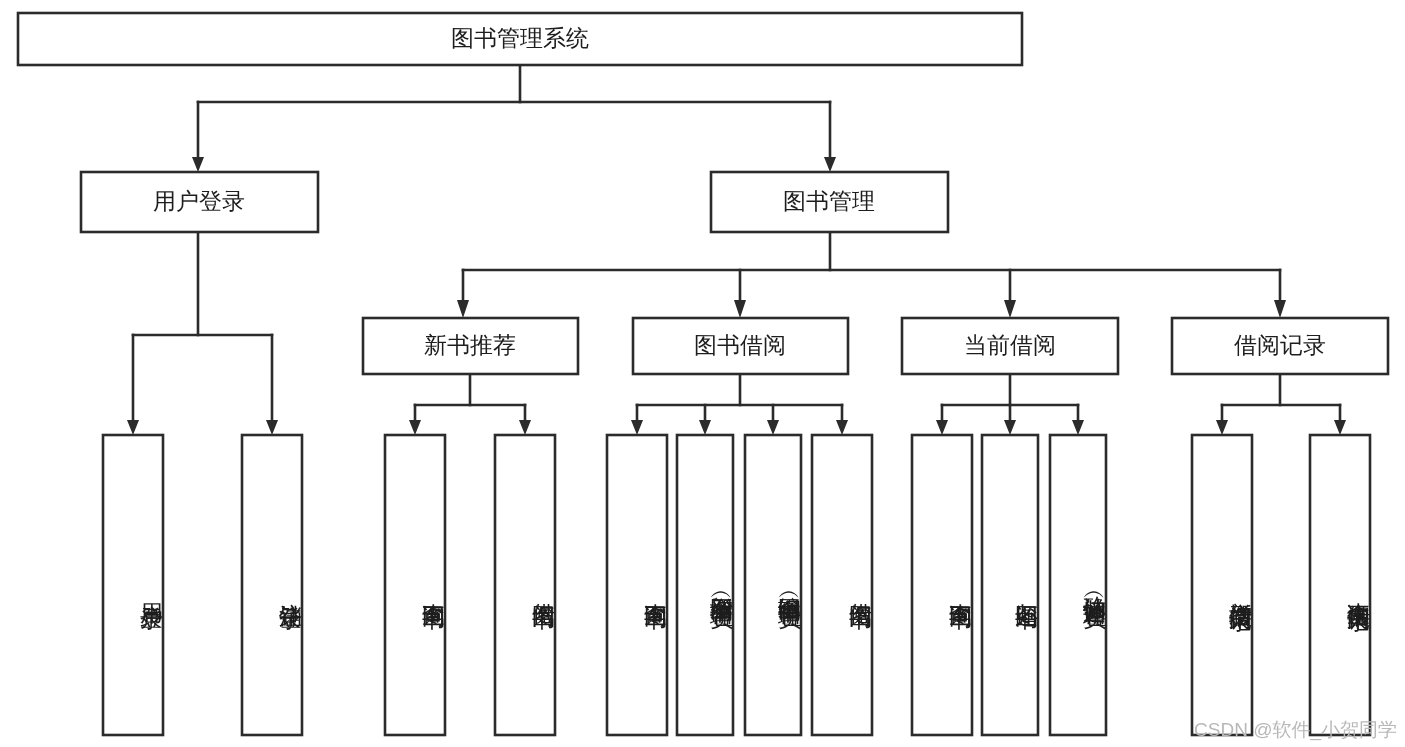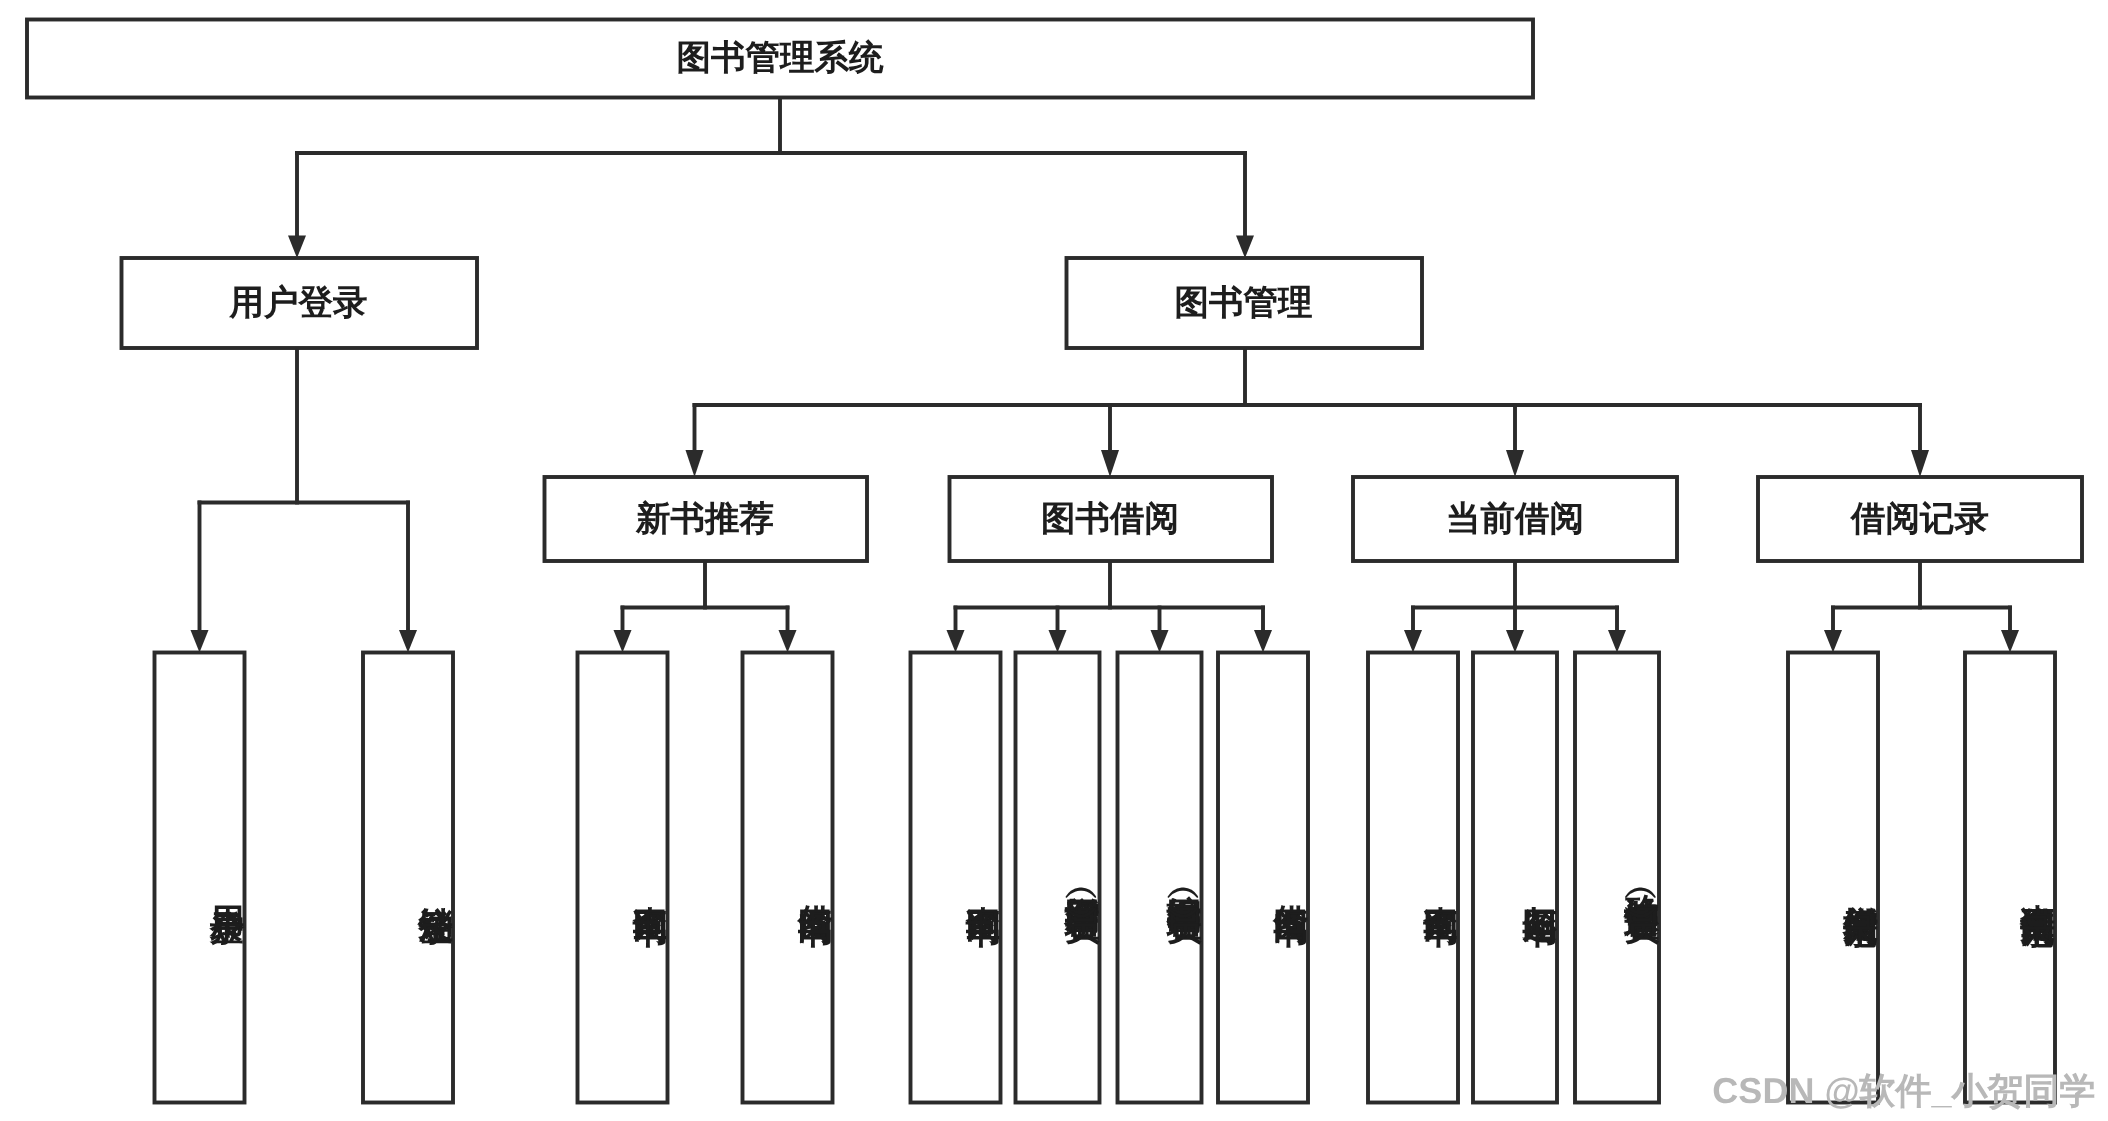--- a/index.html
+++ b/index.html
@@ -12,21 +12,20 @@
     height: 747px;
     font-family: "Liberation Sans", "DejaVu Sans", sans-serif;
     overflow: hidden;
     position: relative;
   }
   #diagram-root {
     position: relative;
     width: 1405px;
     height: 747px;
     background: #ffffff;
-    font-weight: bold;
   }
   svg#tree-svg {
     position: absolute;
     left: 0;
     top: 0;
     width: 1405px;
     height: 747px;
     display: block;
   }
   .node-box {
@@ -65,21 +64,21 @@
     display: flex;
     align-items: flex-start;
     justify-content: center;
     user-select: none;
   }
   .watermark {
     position: absolute;
     right: 8px;
     bottom: 4px;
     font-family: "Liberation Sans", "DejaVu Sans", sans-serif;
-    font-size: 24px;
+    font-size: 19px;
     color: #b8b8b8;
     white-space: nowrap;
     user-select: none;
   }
 </style>
 </head>
 <body>
 
 <div id="diagram-root">
 

